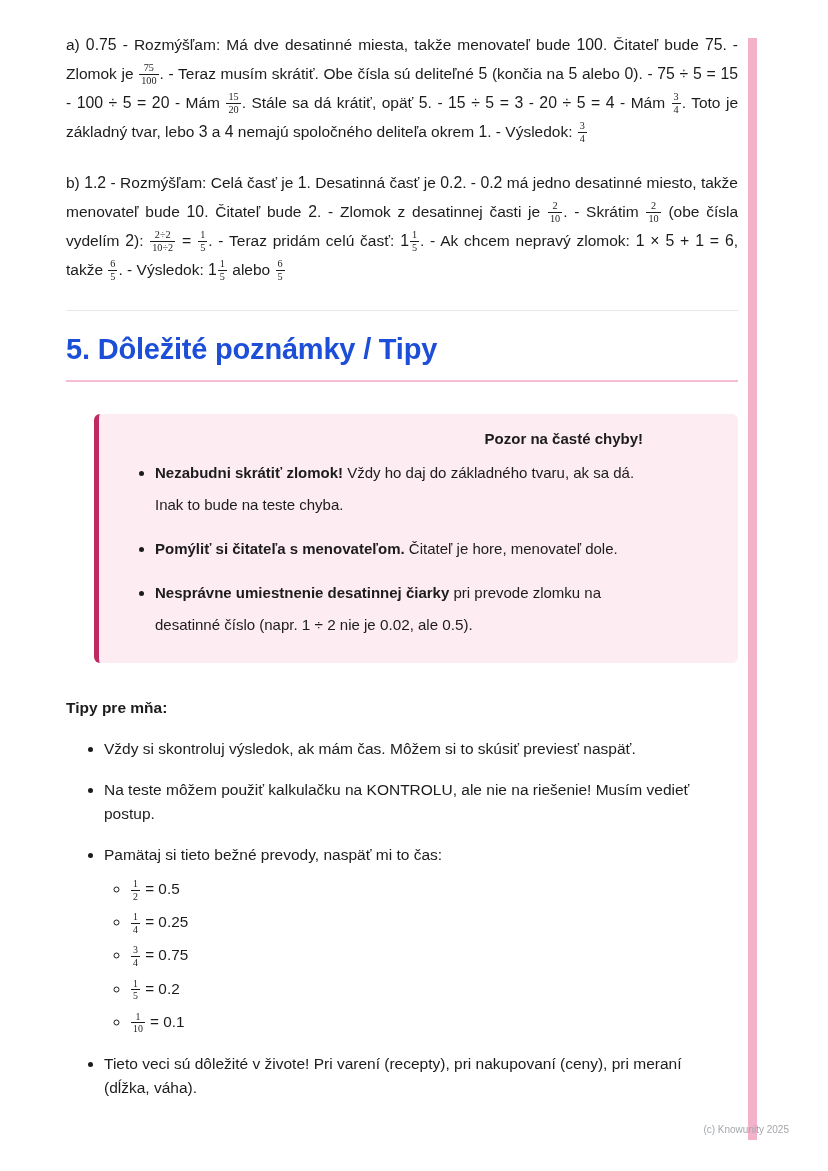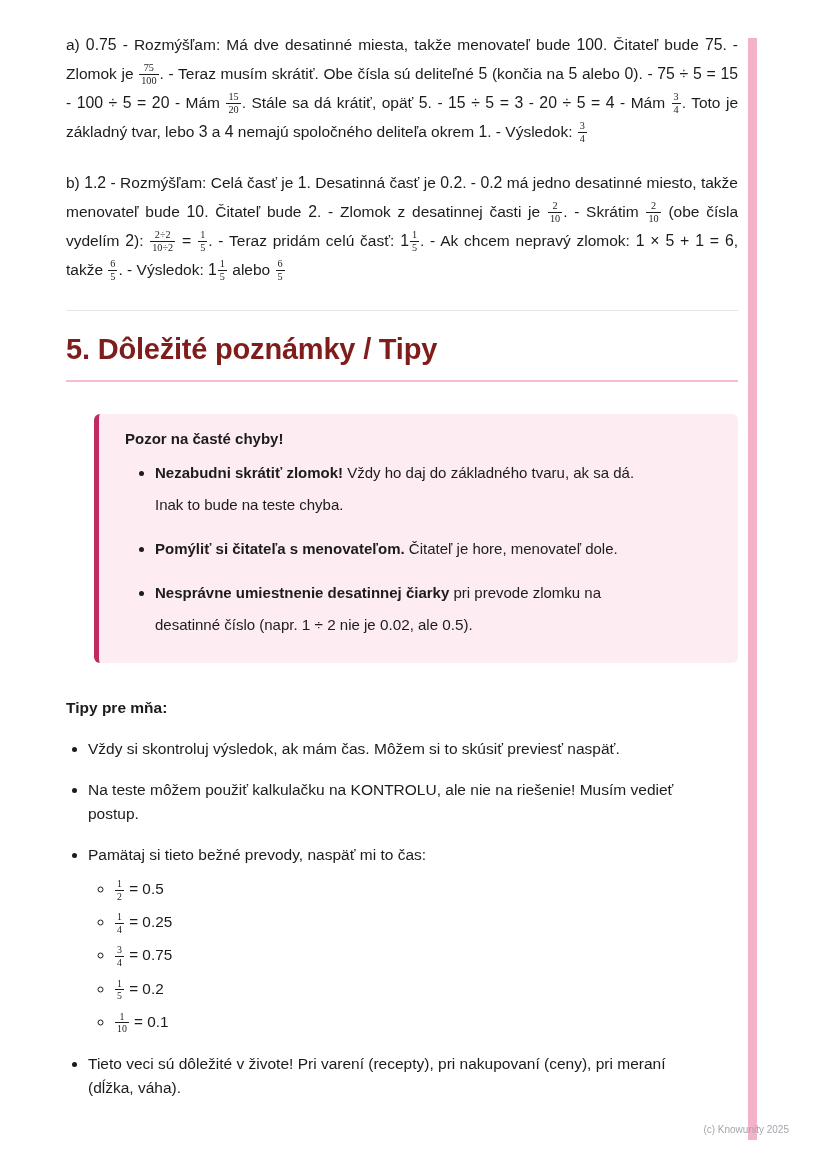--- a/index.html
+++ b/index.html
@@ -17,21 +17,21 @@
     line-height:29px;
     text-align:justify;
     margin:0 0 22px 0;
   }
   .divider{
     border:none;
     border-top:1px solid #e7e7ea;
     margin:26px 0 22px 0;
   }
   .heading{
-    color:#7f1d1d;
+    color:#1d4ed8;
     font-size:29px;
     font-weight:700;
     margin:0 0 14px 0;
     letter-spacing:-0.2px;
   }
   .heading-rule{
     height:2px;
     background:#f6bcd4;
     margin:0 0 32px 0;
   }
@@ -39,37 +39,38 @@
     background:#fdecf2;
     border-left:5px solid #bf2a63;
     border-radius:6px;
     padding:16px 95px 10px 26px;
     margin:0 0 36px 28px;
   }
   .callout-title{
     font-weight:700;
     font-size:15px;
     margin:0 0 10px 0;
+    text-align:right;
   }
   .callout-list{
     margin:0;
     padding-left:22px;
   }
   .callout-list li{
     font-size:15px;
     line-height:32px;
     margin:0 0 12px 8px;
   }
   .tips-heading{
     font-weight:700;
     font-size:15.5px;
     margin:0 0 20px 0;
   }
   .tips-list{
-    margin:0;
+    margin:16px;
     padding-left:22px;
     max-width:620px;
   }
   .tips-list > li{
     font-size:15.5px;
     line-height:24px;
     margin:0 0 17px 0;
   }
   .conversions{
     list-style-type:circle;

